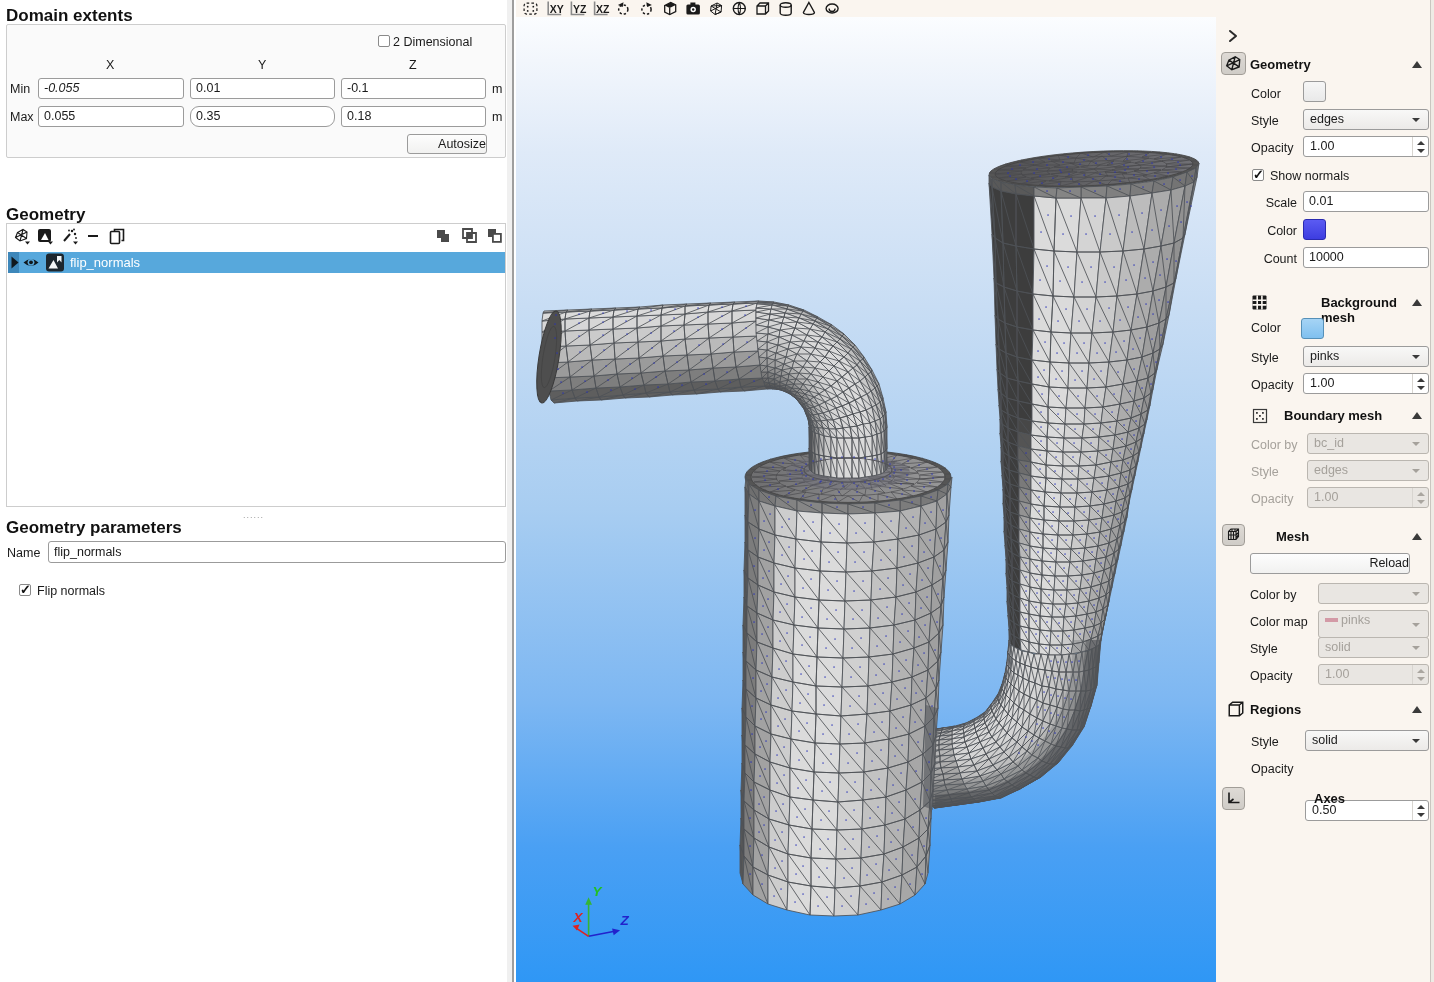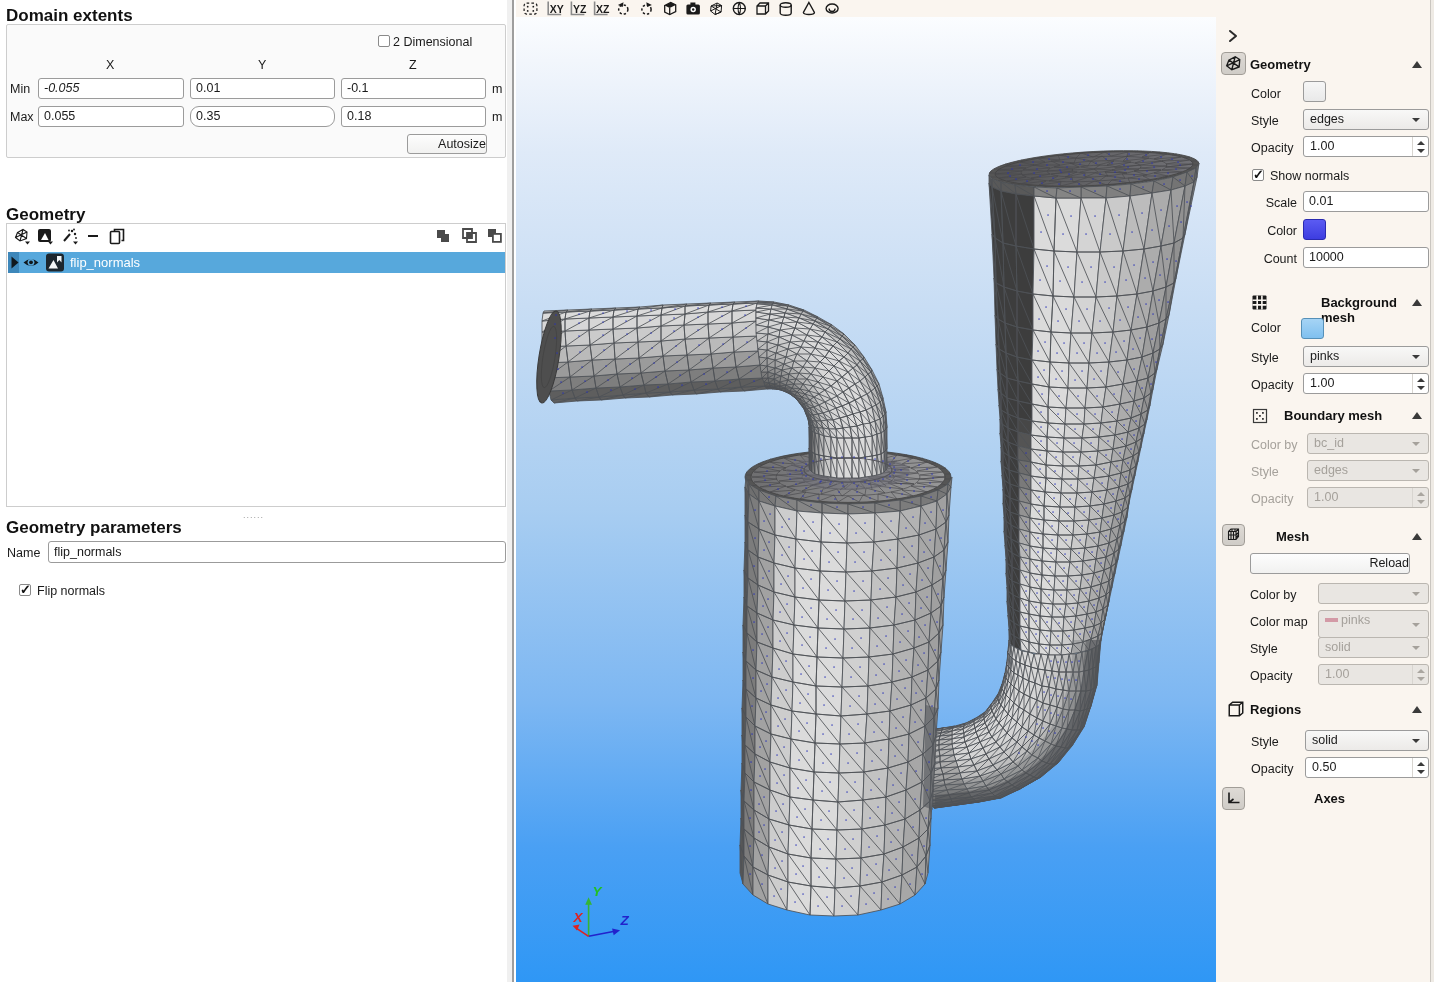--- a/index.html
+++ b/index.html
@@ -502,18 +502,18 @@
 <div class="rlbl" style="left:1250px; top:669px;">Opacity</div>
 <div class="spin dis" style="left:1318px; top:664px; width:111px; height:21px; line-height:19px;">1.00<span class="ar"></span></div>
 <svg class="abs" style="left:1227px; top:700px;" width="18" height="18" viewBox="0 0 16 16">
     <path d="M2 4.5 L5 2 H14 V11.5 L11 14 H2 Z M2 4.5 H11 M11 4.5 V14 M14 2 L11 4.5" fill="none" stroke="#1a1a1a" stroke-width="1.3"></path>
   </svg>
 <div class="sect" style="left:1250px; top:702px;">Regions</div>
 <div class="colap" style="left:1412px; top:701px;"></div>
 <div class="rlbl" style="left:1251px; top:735px;">Style</div>
 <div class="drop" style="left:1305px; top:730px; width:124px; height:21px; line-height:19px;">solid</div>
 <div class="rlbl" style="left:1251px; top:762px;">Opacity</div>
-<div class="spin" style="left:1305px; top:757px; width:124px; height:21px; line-height:19px;">0.50<span class="ar"></span></div>
+<div class="spin" style="left:1305px; top:800px; width:124px; height:21px; line-height:19px;">0.50<span class="ar"></span></div>
 <div class="icobtn" style="left:1222px; top:787px; width:23px; height:23px;"></div>
 <svg class="abs" style="left:1226px; top:791px;" width="15" height="15" viewBox="0 0 15 15">
     <path d="M3 1.5 V11.5 H13.5 M3 11.5 L7.5 8" fill="none" stroke="#1a1a1a" stroke-width="1.6"></path>
   </svg>
 <div class="sect" style="left:1314px; top:791px;">Axes</div>
 
 </body></html>

